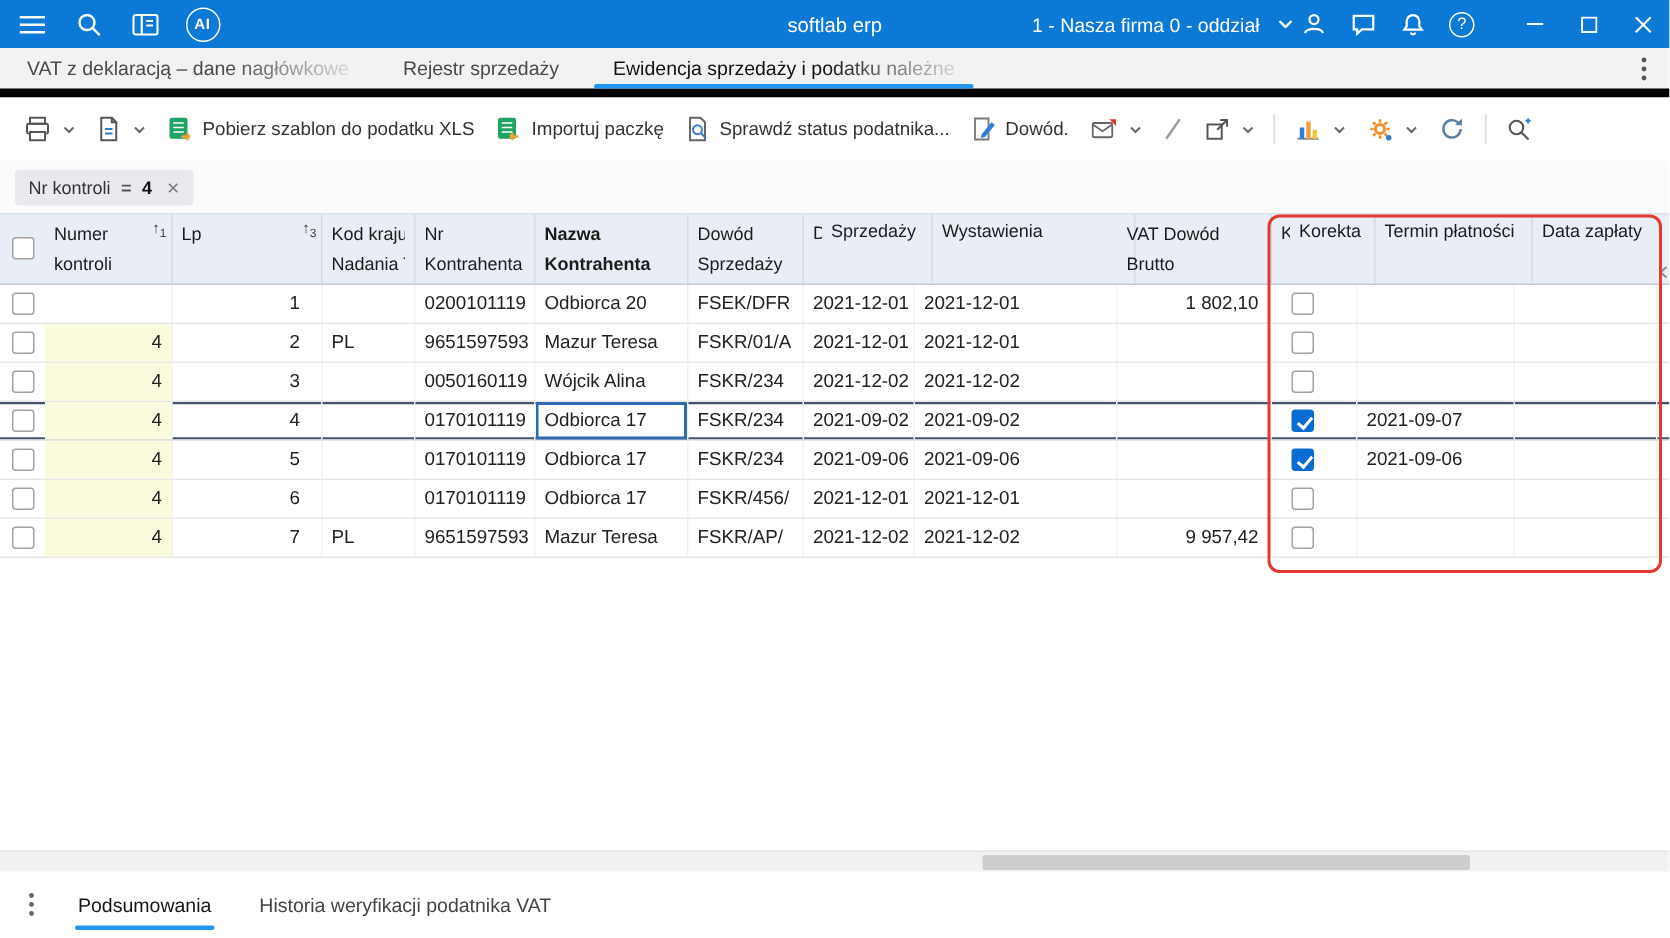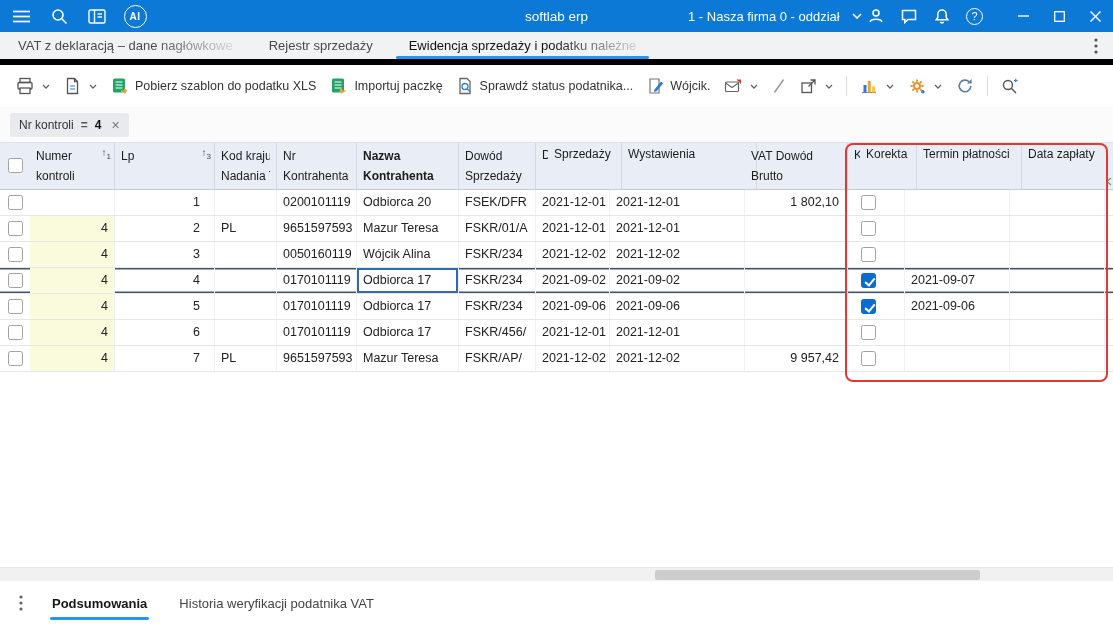--- a/index.html
+++ b/index.html
@@ -91,21 +91,21 @@
   .col-scroll-hint{position:absolute;right:0;top:30px;width:9px;height:18px;display:flex;align-items:center;justify-content:center;color:#8a8a8a}
 
   
   .hscroll{height:14px;background:#f1f1f1;position:relative;flex:none;border-top:1px solid #e6e6e6;cursor:pointer}
   .hthumb{position:absolute;left:655px;top:2px;width:325px;height:10px;background:#cdcdcd;border-radius:2px;cursor:pointer}
 
   
   .bottombar{height:44px;background:#fff;display:flex;align-items:stretch;padding:0 6px;flex:none}
   .b-kebab{width:30px;display:flex;align-items:center;justify-content:center;cursor:pointer}
   .btab{position:relative;display:flex;align-items:center;padding:0 16px;font-size:13px;color:#444;cursor:pointer;white-space:nowrap}
-  .btab.active{font-weight:bold;color:#161616}
+  .btab.active{font-weight:normal;color:#161616}
   .btab.active::after{content:"";position:absolute;left:14px;right:14px;bottom:5px;height:3px;background:#2196f3;border-radius:2px}
 </style>
 </head>
 <body>
 
 <div class="app">
 
   <header class="titlebar">
     <div class="tb-left">
       <span class="tb-btn">
@@ -265,21 +265,21 @@
       </span>
       <span>Sprawdź status podatnika...</span>
     </div>
     <div class="tbtn">
       <span>
         <svg width="17" height="18" viewBox="0 0 17 18" fill="none">
             <path d="M3 2h9v14H3z" stroke="#777" stroke-width="1.2" fill="#fff"></path>
             <path d="M7.5 12.5l6.5-8 2.2 1.8-6.5 8-2.8.7z" fill="#2e7dd2"></path>
           </svg>
       </span>
-      <span>Wójcik.</span>
+      <span>Dowód.</span>
     </div>
     <div class="tbtn">
       <span>
         <svg width="18" height="16" viewBox="0 0 18 16" fill="none">
             <rect x="1.5" y="4" width="13" height="9.5" rx="1" stroke="#666" stroke-width="1.2" fill="#fff"></rect>
             <path d="M1.5 5l6.5 4.5L14.5 5" stroke="#666" stroke-width="1.1"></path>
             <path d="M12.5 1.5h4.5v4.5z" fill="#d33a2f"></path>
           </svg>
       </span>
       <span class="chev">

